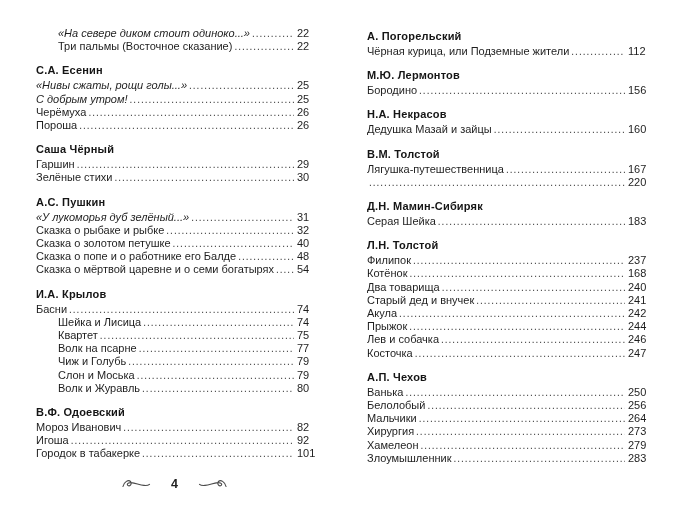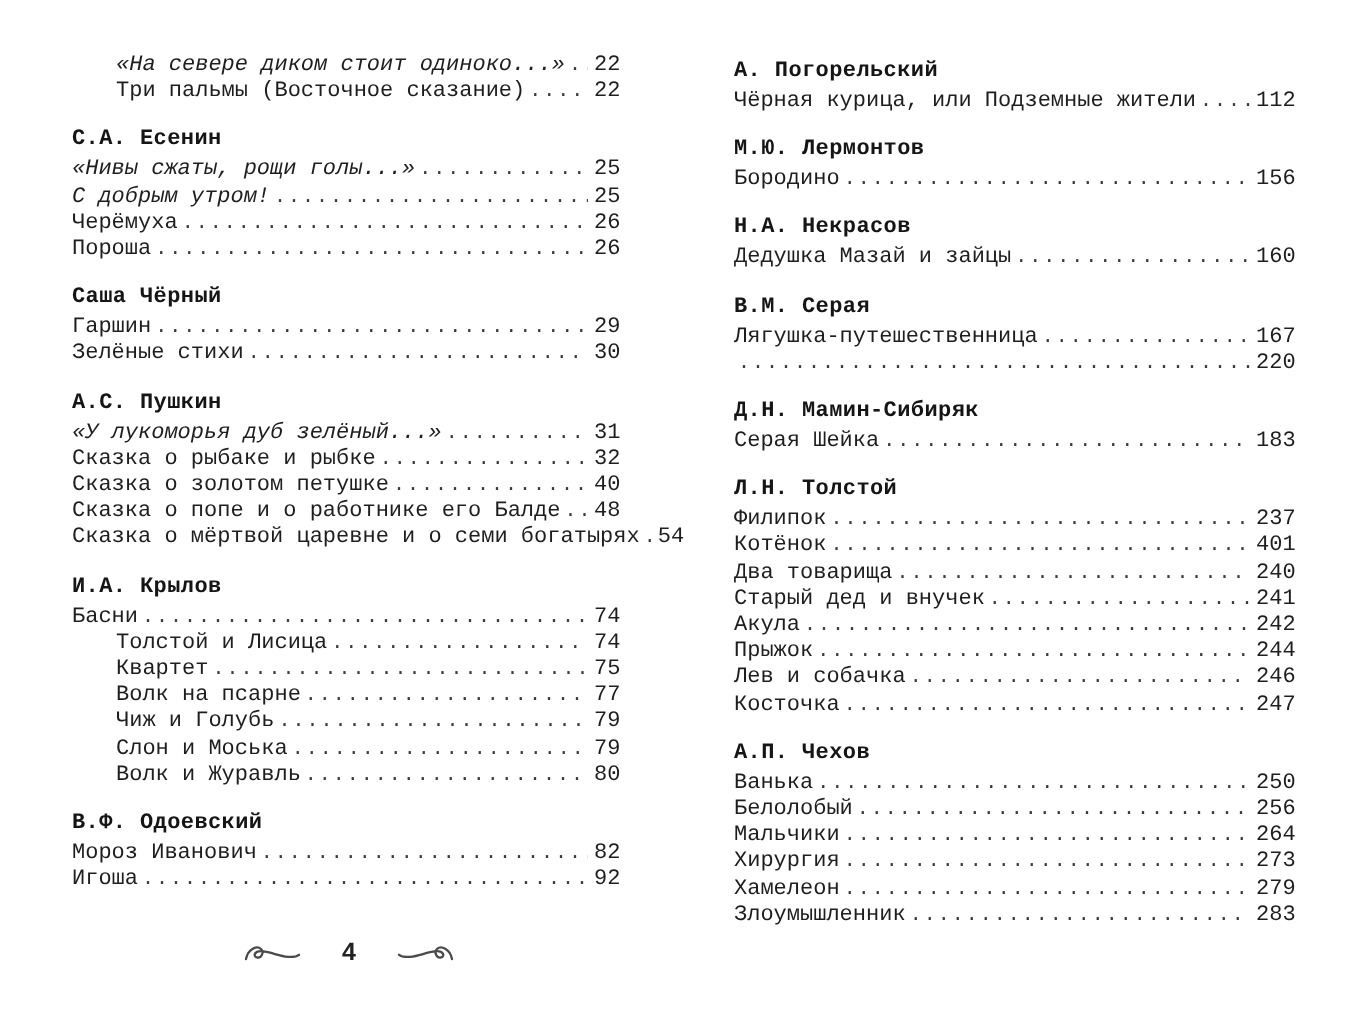--- a/index.html
+++ b/index.html
@@ -18,21 +18,21 @@
     padding: 27px 30px 22px 36px;
     gap: 54px;
   }
   .toc-column {
     flex: 1;
     display: flex;
     flex-direction: column;
     font-size: 11px;
     min-width: 0;
   }
-  .toc-section { margin-bottom: 8px; font-family: Liberation Mono, monospace; }
+  .toc-section { margin-bottom: 8px; }
   .author {
     font-weight: bold;
     margin: 3px 0 3px;
     letter-spacing: 0.2px;
     color: #151515;
   }
   .toc-row {
     display: flex;
     align-items: baseline;
     line-height: 13.2px;
@@ -153,21 +153,21 @@
         </div>
       </div>
       <div class="toc-section">
         <div class="author">И.А. Крылов</div>
         <div class="toc-row">
           <span class="title">Басни</span>
           <span class="dots"></span>
           <span class="pageno">74</span>
         </div>
         <div class="toc-row indent">
-          <span class="title">Толстой и Лисица</span>
+          <span class="title">Шейка и Лисица</span>
           <span class="dots"></span>
           <span class="pageno">74</span>
         </div>
         <div class="toc-row indent">
           <span class="title">Квартет</span>
           <span class="dots"></span>
           <span class="pageno">75</span>
         </div>
         <div class="toc-row indent">
           <span class="title">Волк на псарне</span>
@@ -194,20 +194,25 @@
         <div class="author">В.Ф. Одоевский</div>
         <div class="toc-row">
           <span class="title">Мороз Иванович</span>
           <span class="dots"></span>
           <span class="pageno">82</span>
         </div>
         <div class="toc-row">
           <span class="title">Игоша</span>
           <span class="dots"></span>
           <span class="pageno">92</span>
+        </div>
+        <div class="toc-row">
+          <span class="title">Городок в табакерке</span>
+          <span class="dots"></span>
+          <span class="pageno">101</span>
         </div>
       </div>
       <div class="page-footer">
         <svg class="orn" width="30" height="13" viewBox="0 0 30 13" aria-hidden="true">
     <path d="M2,9.5 C3,4.5 7.5,2.5 9.5,4.5 C11.3,6.3 9.5,9.3 7.4,8.7 C5.4,8.1 6.2,5.2 10.2,5.6 C15,6.2 18.5,8 23,8.4 C25.5,8.6 27.5,8.2 28.5,7.4" fill="none" stroke="#4a4a4a" stroke-width="1.15" stroke-linecap="round"></path>
   </svg>
         <span class="folio">4</span>
         <svg class="orn mirror" width="30" height="13" viewBox="0 0 30 13" aria-hidden="true">
     <path d="M2,9.5 C3,4.5 7.5,2.5 9.5,4.5 C11.3,6.3 9.5,9.3 7.4,8.7 C5.4,8.1 6.2,5.2 10.2,5.6 C15,6.2 18.5,8 23,8.4 C25.5,8.6 27.5,8.2 28.5,7.4" fill="none" stroke="#4a4a4a" stroke-width="1.15" stroke-linecap="round"></path>
   </svg>
@@ -232,21 +237,21 @@
       </div>
       <div class="toc-section">
         <div class="author">Н.А. Некрасов</div>
         <div class="toc-row">
           <span class="title">Дедушка Мазай и зайцы</span>
           <span class="dots"></span>
           <span class="pageno">160</span>
         </div>
       </div>
       <div class="toc-section">
-        <div class="author">В.М. Серая</div>
+        <div class="author">В.М. Толстой</div>
         <div class="toc-row">
           <span class="title">Лягушка-путешественница</span>
           <span class="dots"></span>
           <span class="pageno">167</span>
         </div>
         <div class="toc-row">
           <span class="dots"></span>
           <span class="pageno">220</span>
         </div>
       </div>
@@ -261,21 +266,21 @@
       <div class="toc-section">
         <div class="author">Л.Н. Толстой</div>
         <div class="toc-row">
           <span class="title">Филипок</span>
           <span class="dots"></span>
           <span class="pageno">237</span>
         </div>
         <div class="toc-row">
           <span class="title">Котёнок</span>
           <span class="dots"></span>
-          <span class="pageno">401</span>
+          <span class="pageno">168</span>
         </div>
         <div class="toc-row">
           <span class="title">Два товарища</span>
           <span class="dots"></span>
           <span class="pageno">240</span>
         </div>
         <div class="toc-row">
           <span class="title">Старый дед и внучек</span>
           <span class="dots"></span>
           <span class="pageno">241</span>

